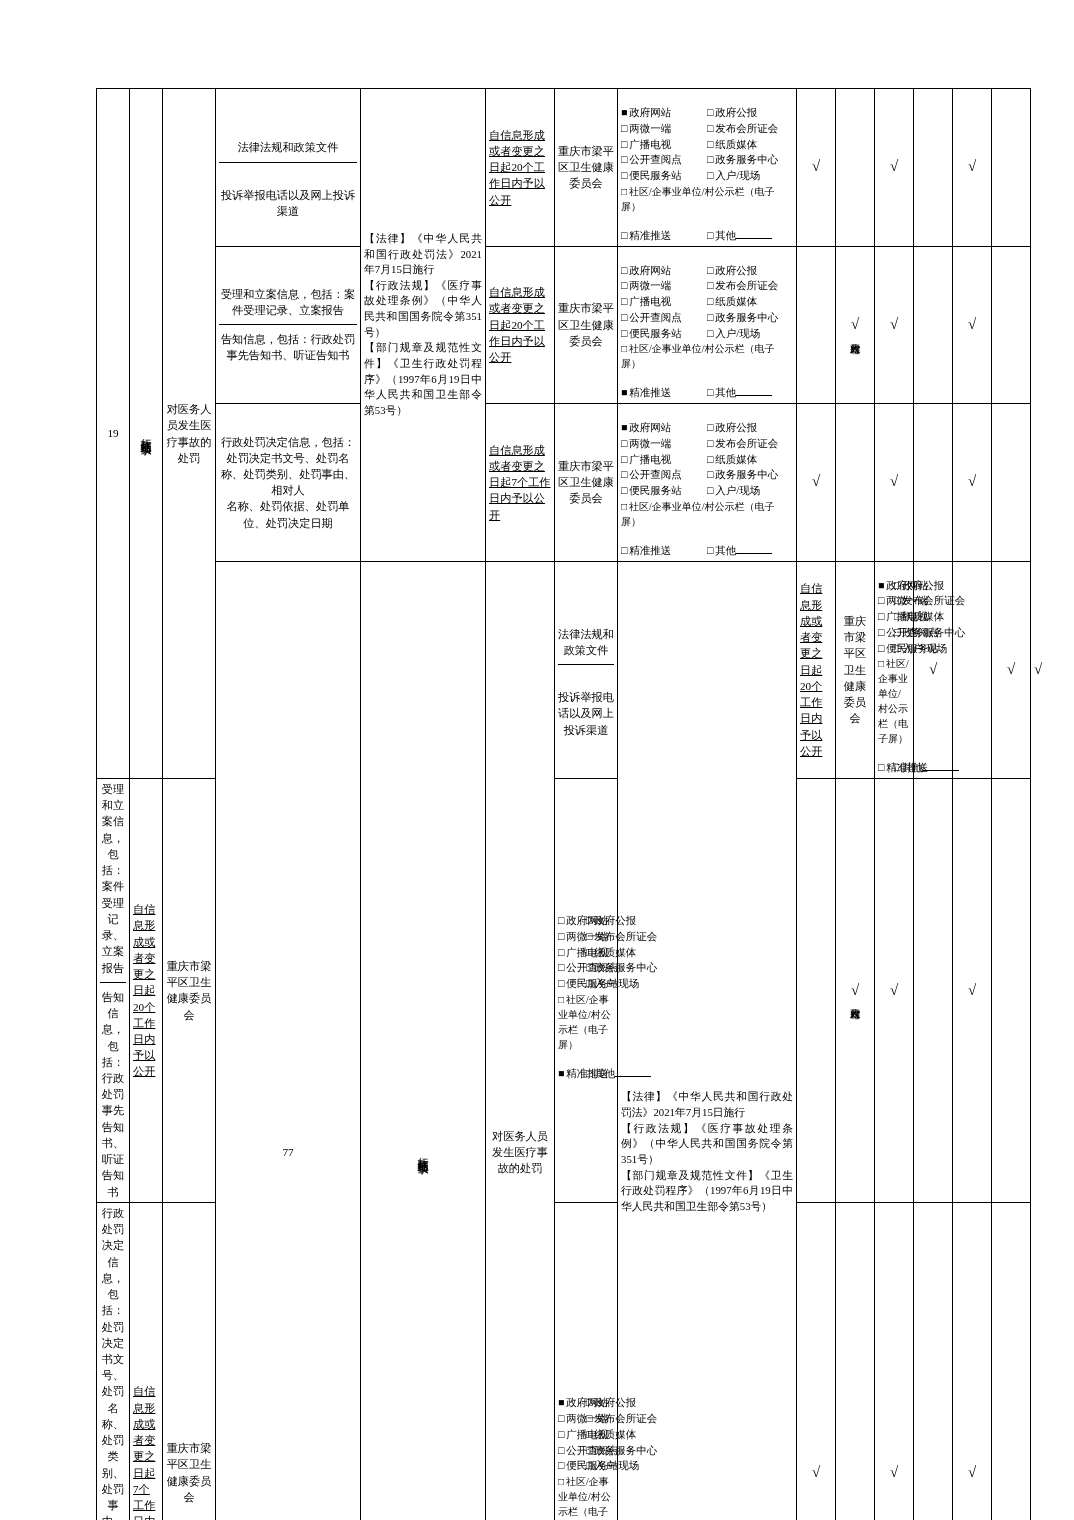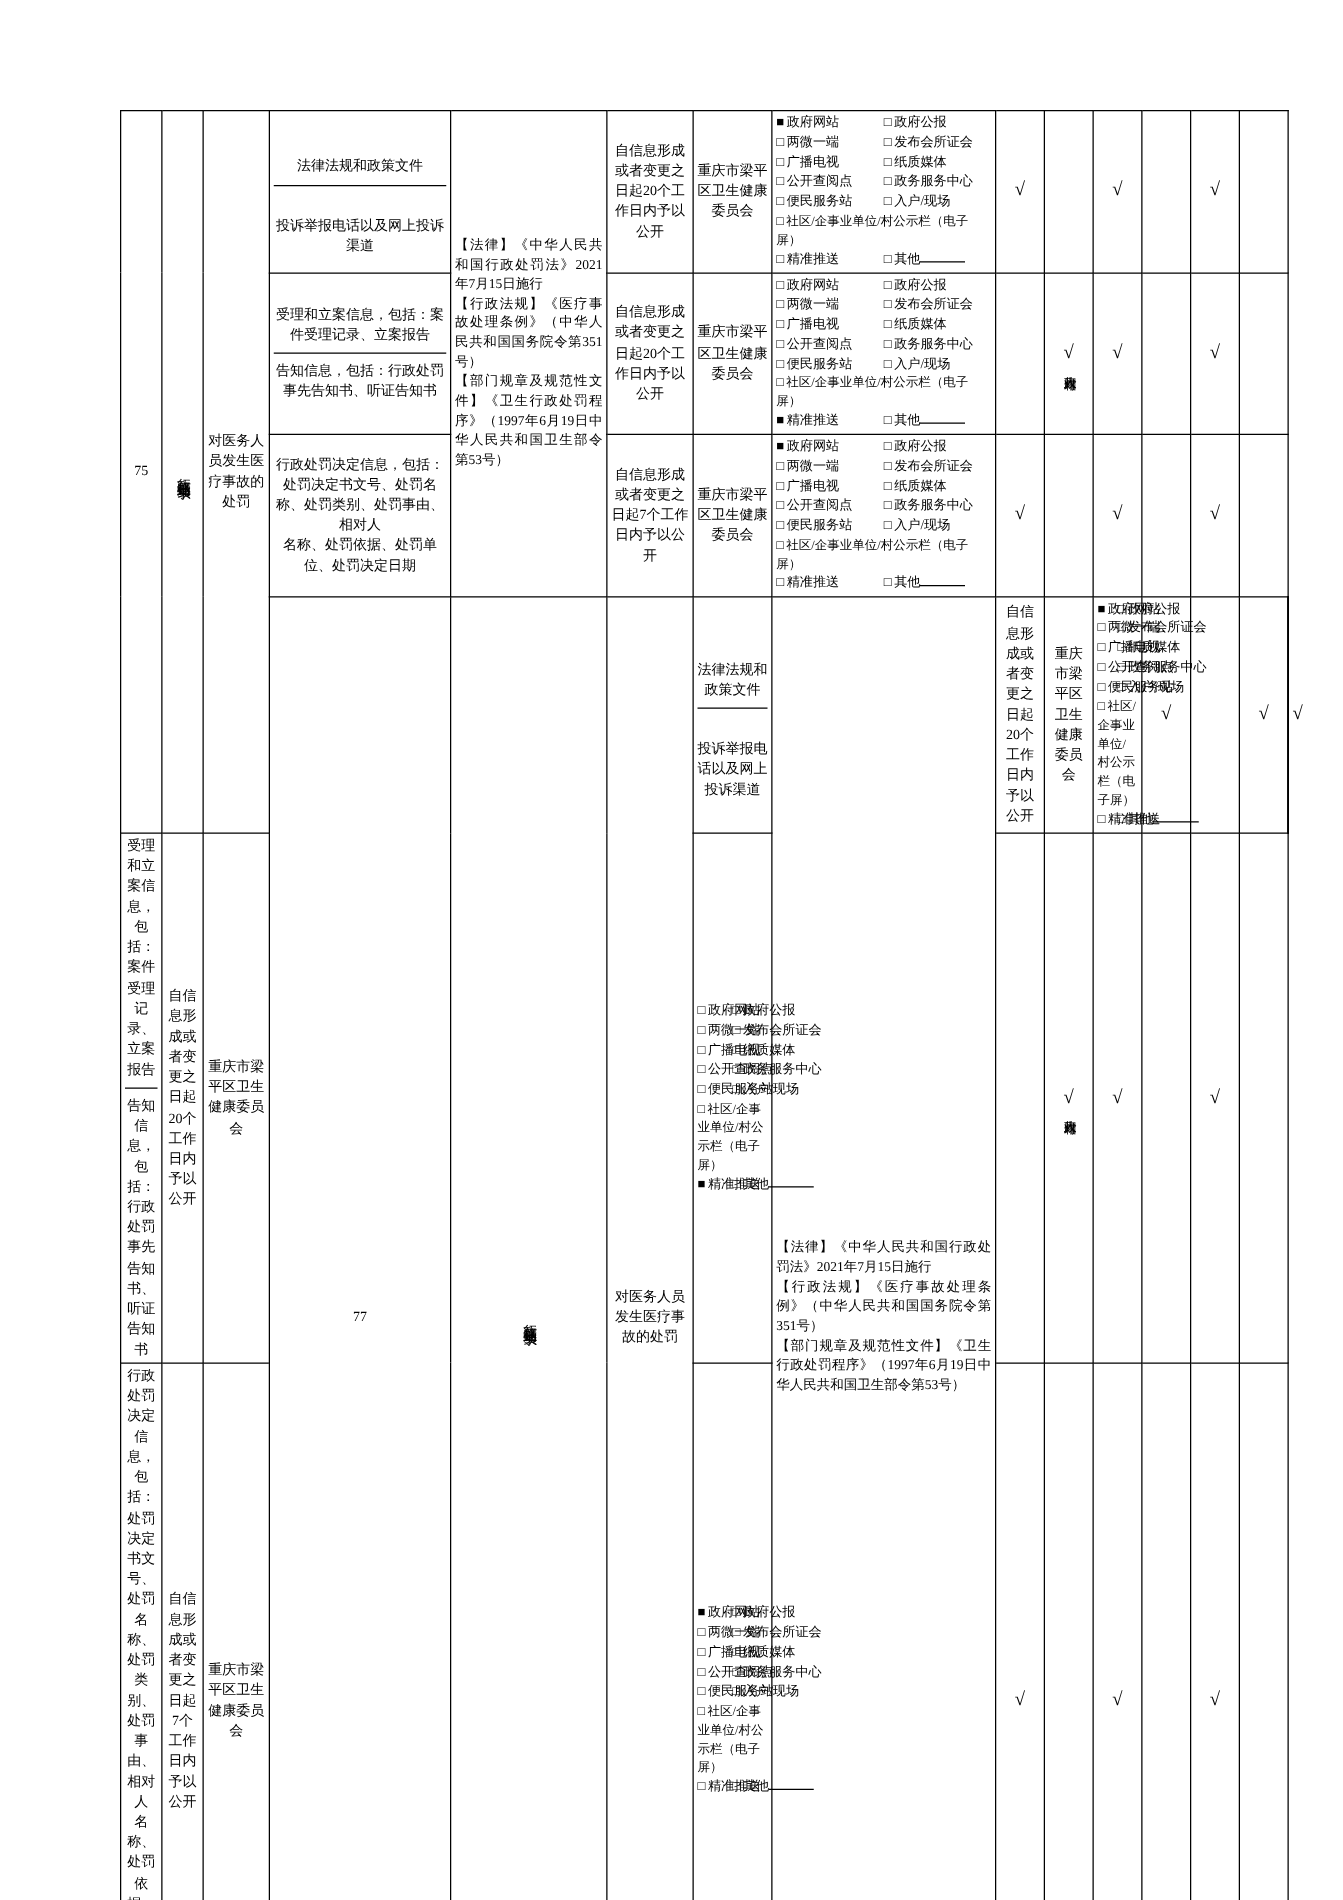--- a/index.html
+++ b/index.html
@@ -5,28 +5,28 @@
   html,body{margin:0;padding:0;background:#fff;}
   body{width:1074px;height:1520px;font-family:"Liberation Serif","DejaVu Serif",serif;color:#000;}
   .page{position:relative;width:1074px;height:1520px;box-sizing:border-box;padding:88px 96px 0 96px;}
   table.grid{border-collapse:collapse;table-layout:fixed;width:882px;}
   table.grid td{border:1px solid #000;vertical-align:middle;font-size:11.2px;line-height:1.45;padding:2px 3px;}
   .c-no{width:26px;text-align:center;font-size:12px;}
   .c-cat{width:26px;text-align:center;}
   .c-item{width:46px;text-align:center;}
   .c-content{width:138px;text-align:center;}
   .c-basis{width:118px;text-align:left;border-radius:18px;}
-  .c-time{width:62px;text-align:center;}
+  .c-time{width:62px;text-decoration:underline;}
   .c-org{width:56px;text-align:center;}
   .c-channel{width:172px;text-align:left;}
   .c-x{width:32px;text-align:center;}
   .vert{writing-mode:vertical-rl;text-orientation:upright;letter-spacing:1px;margin:0 auto;line-height:1.1;}
   .vert-wrap{display:flex;justify-content:center;align-items:center;height:100%;}
   .chk-grid{display:flex;flex-wrap:wrap;}
-  .chk-col{width:50%;box-sizing:border-box;}
+  .chk-col{width:50%;box-sizing:border-box;margin-top:14px;}
   .chk{display:block;white-space:nowrap;font-size:10.5px;line-height:1.5;}
   .box-e::before{content:"\25A1";margin-right:2px;}
   .box-f::before{content:"\25A0";margin-right:2px;}
   .chk-row{display:block;font-size:10px;line-height:1.5;}
   .blankline{display:inline-block;border-bottom:1px solid #000;width:36px;height:9px;}
   .sep{border-top:1px solid #000;margin:6px 0 6px 0;}
   .cellpad{padding:6px 4px;}
   .txt-left{text-align:center;}
   .small{font-size:10.8px;}
   .basis-p{margin:0;text-align:justify;}
@@ -37,21 +37,21 @@
 </style>
 </head>
 <body>
 
 <div class="page">
 
 <table class="grid">
 
 <tbody>
         <tr>
-  <td class="c-no" rowspan="4"><span>75</span></td>
+  <td class="c-no" rowspan="4"><span>19</span></td>
   <td class="c-cat" rowspan="4">
     <div class="vert-wrap">
               <span class="vert">行政处罚类事项</span>
             </div>
   </td>
   <td class="c-item" rowspan="4"><span>对医务人员发生医疗事故的处罚</span></td>
 
   <td class="c-content cellpad">
     <div class="ch-title">法律法规和政策文件</div>
     <div class="sep"></div>

